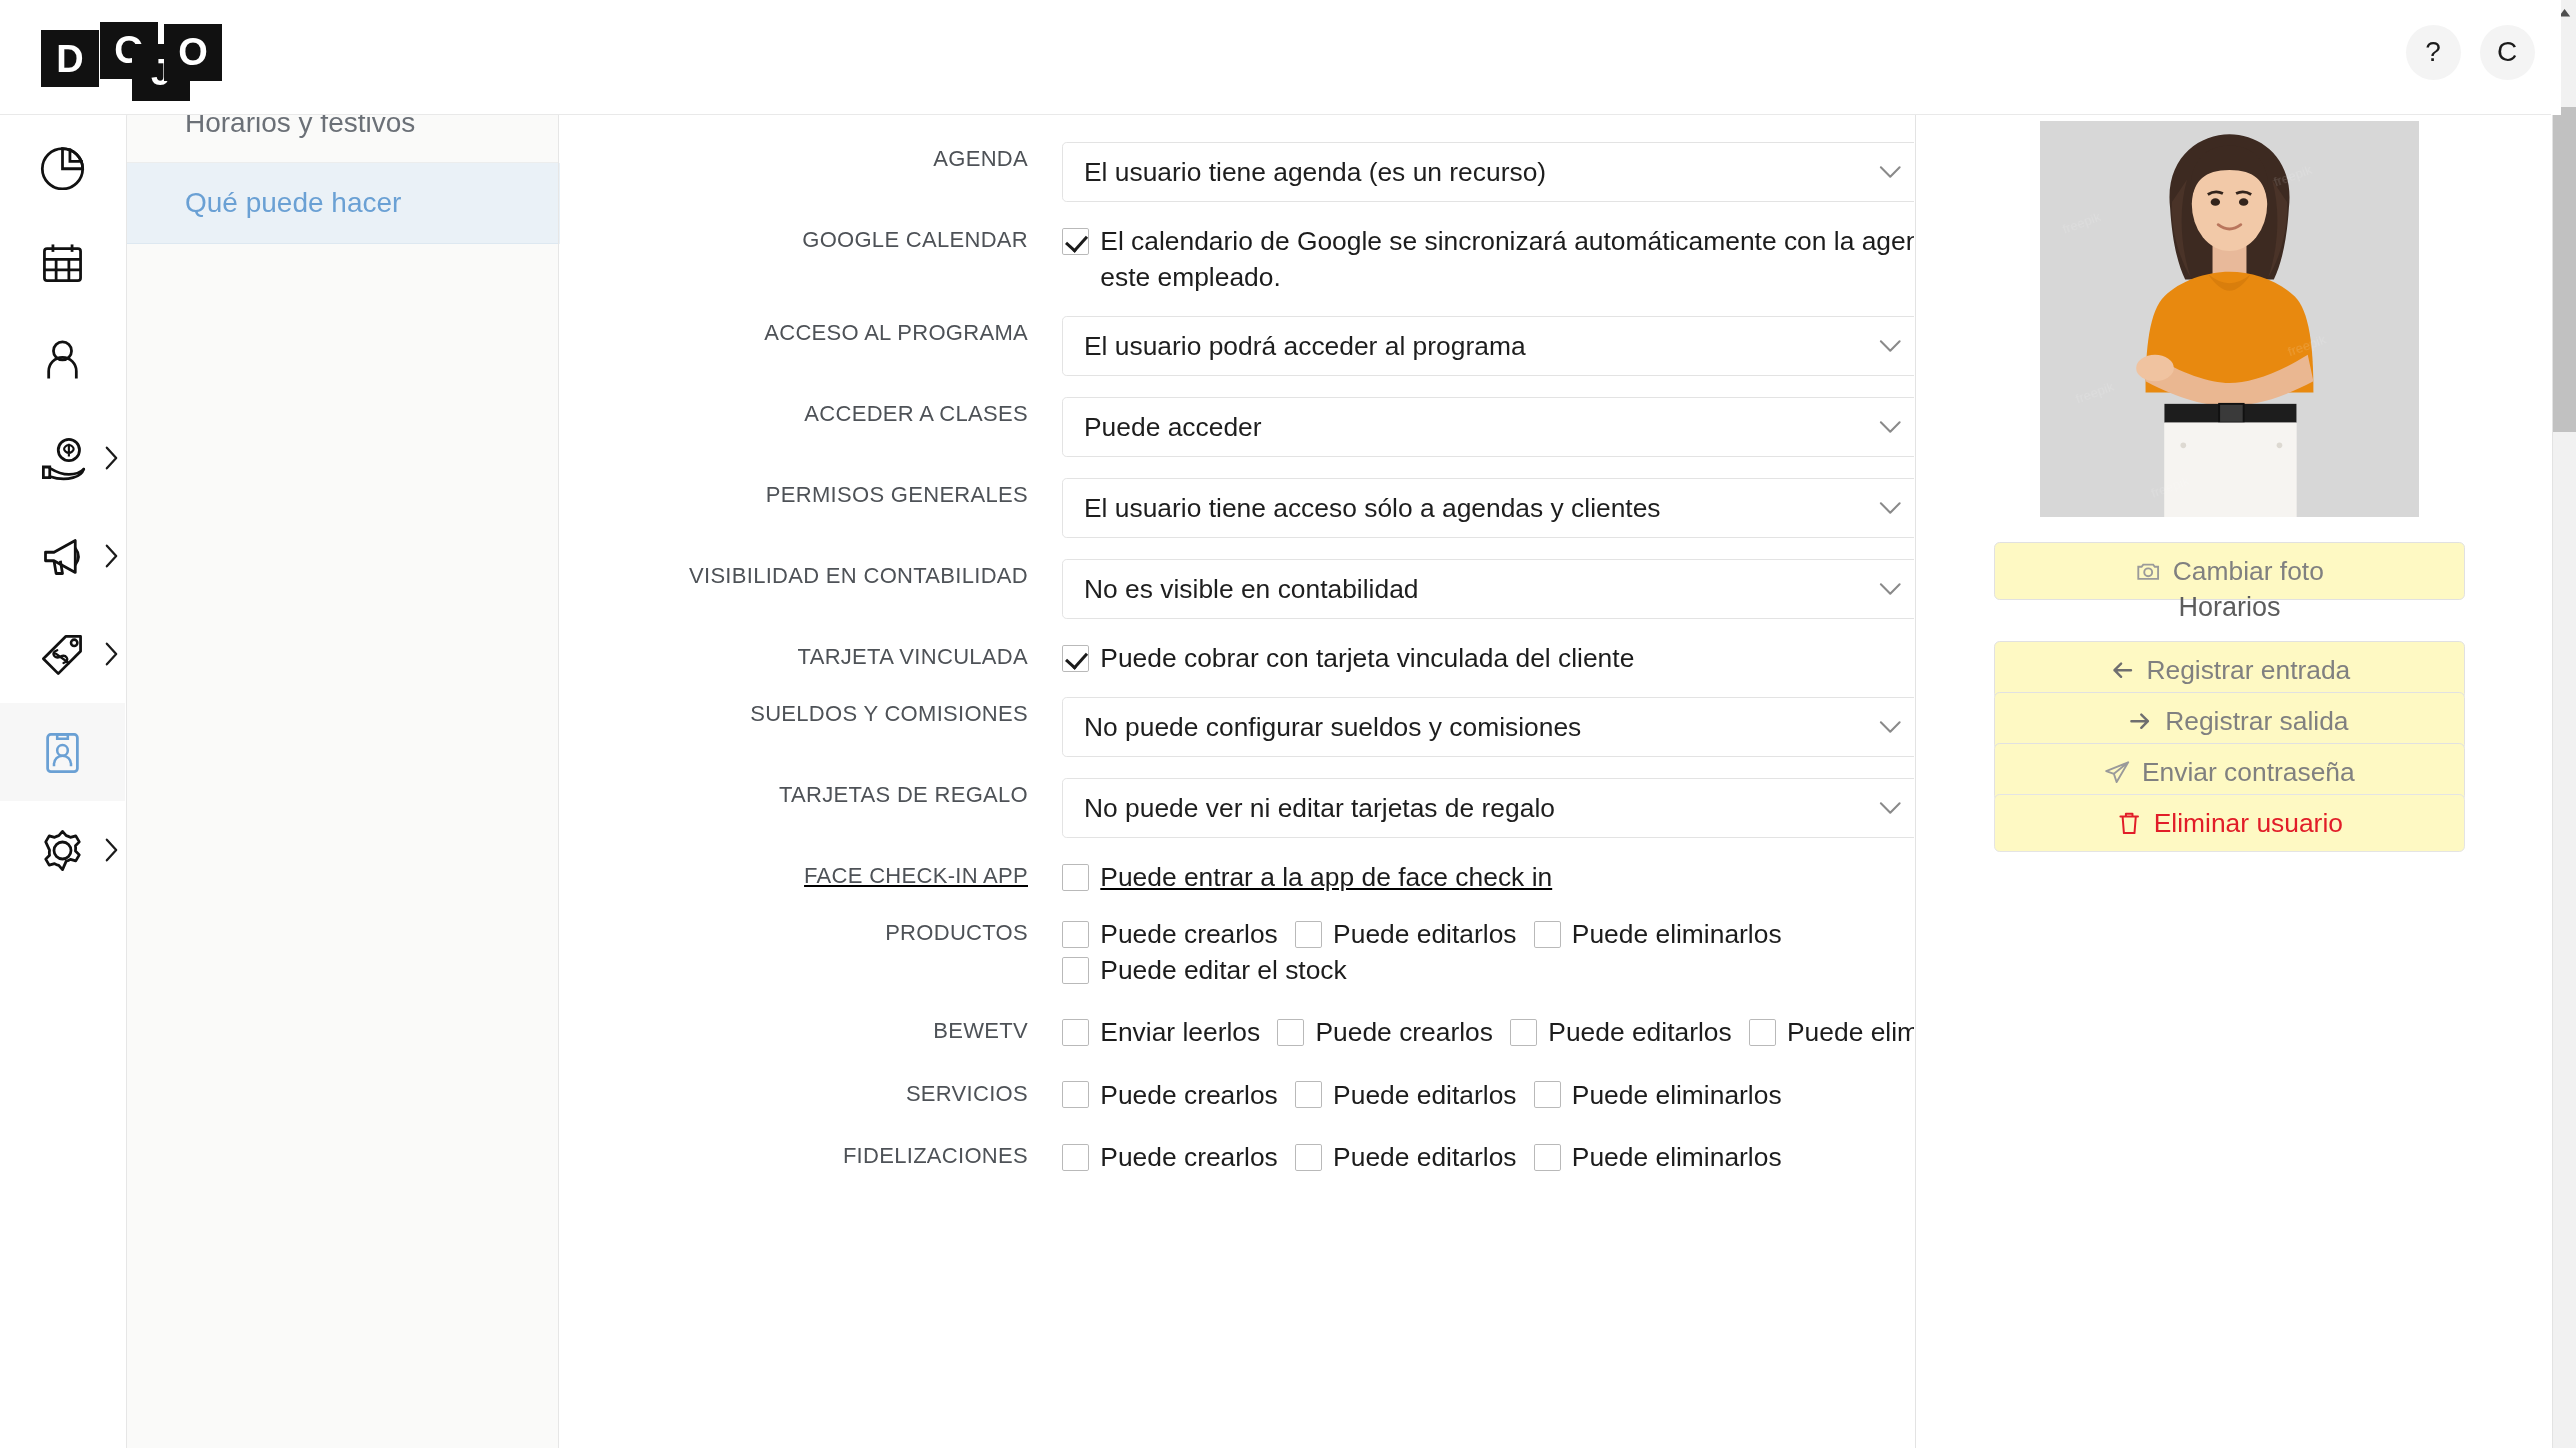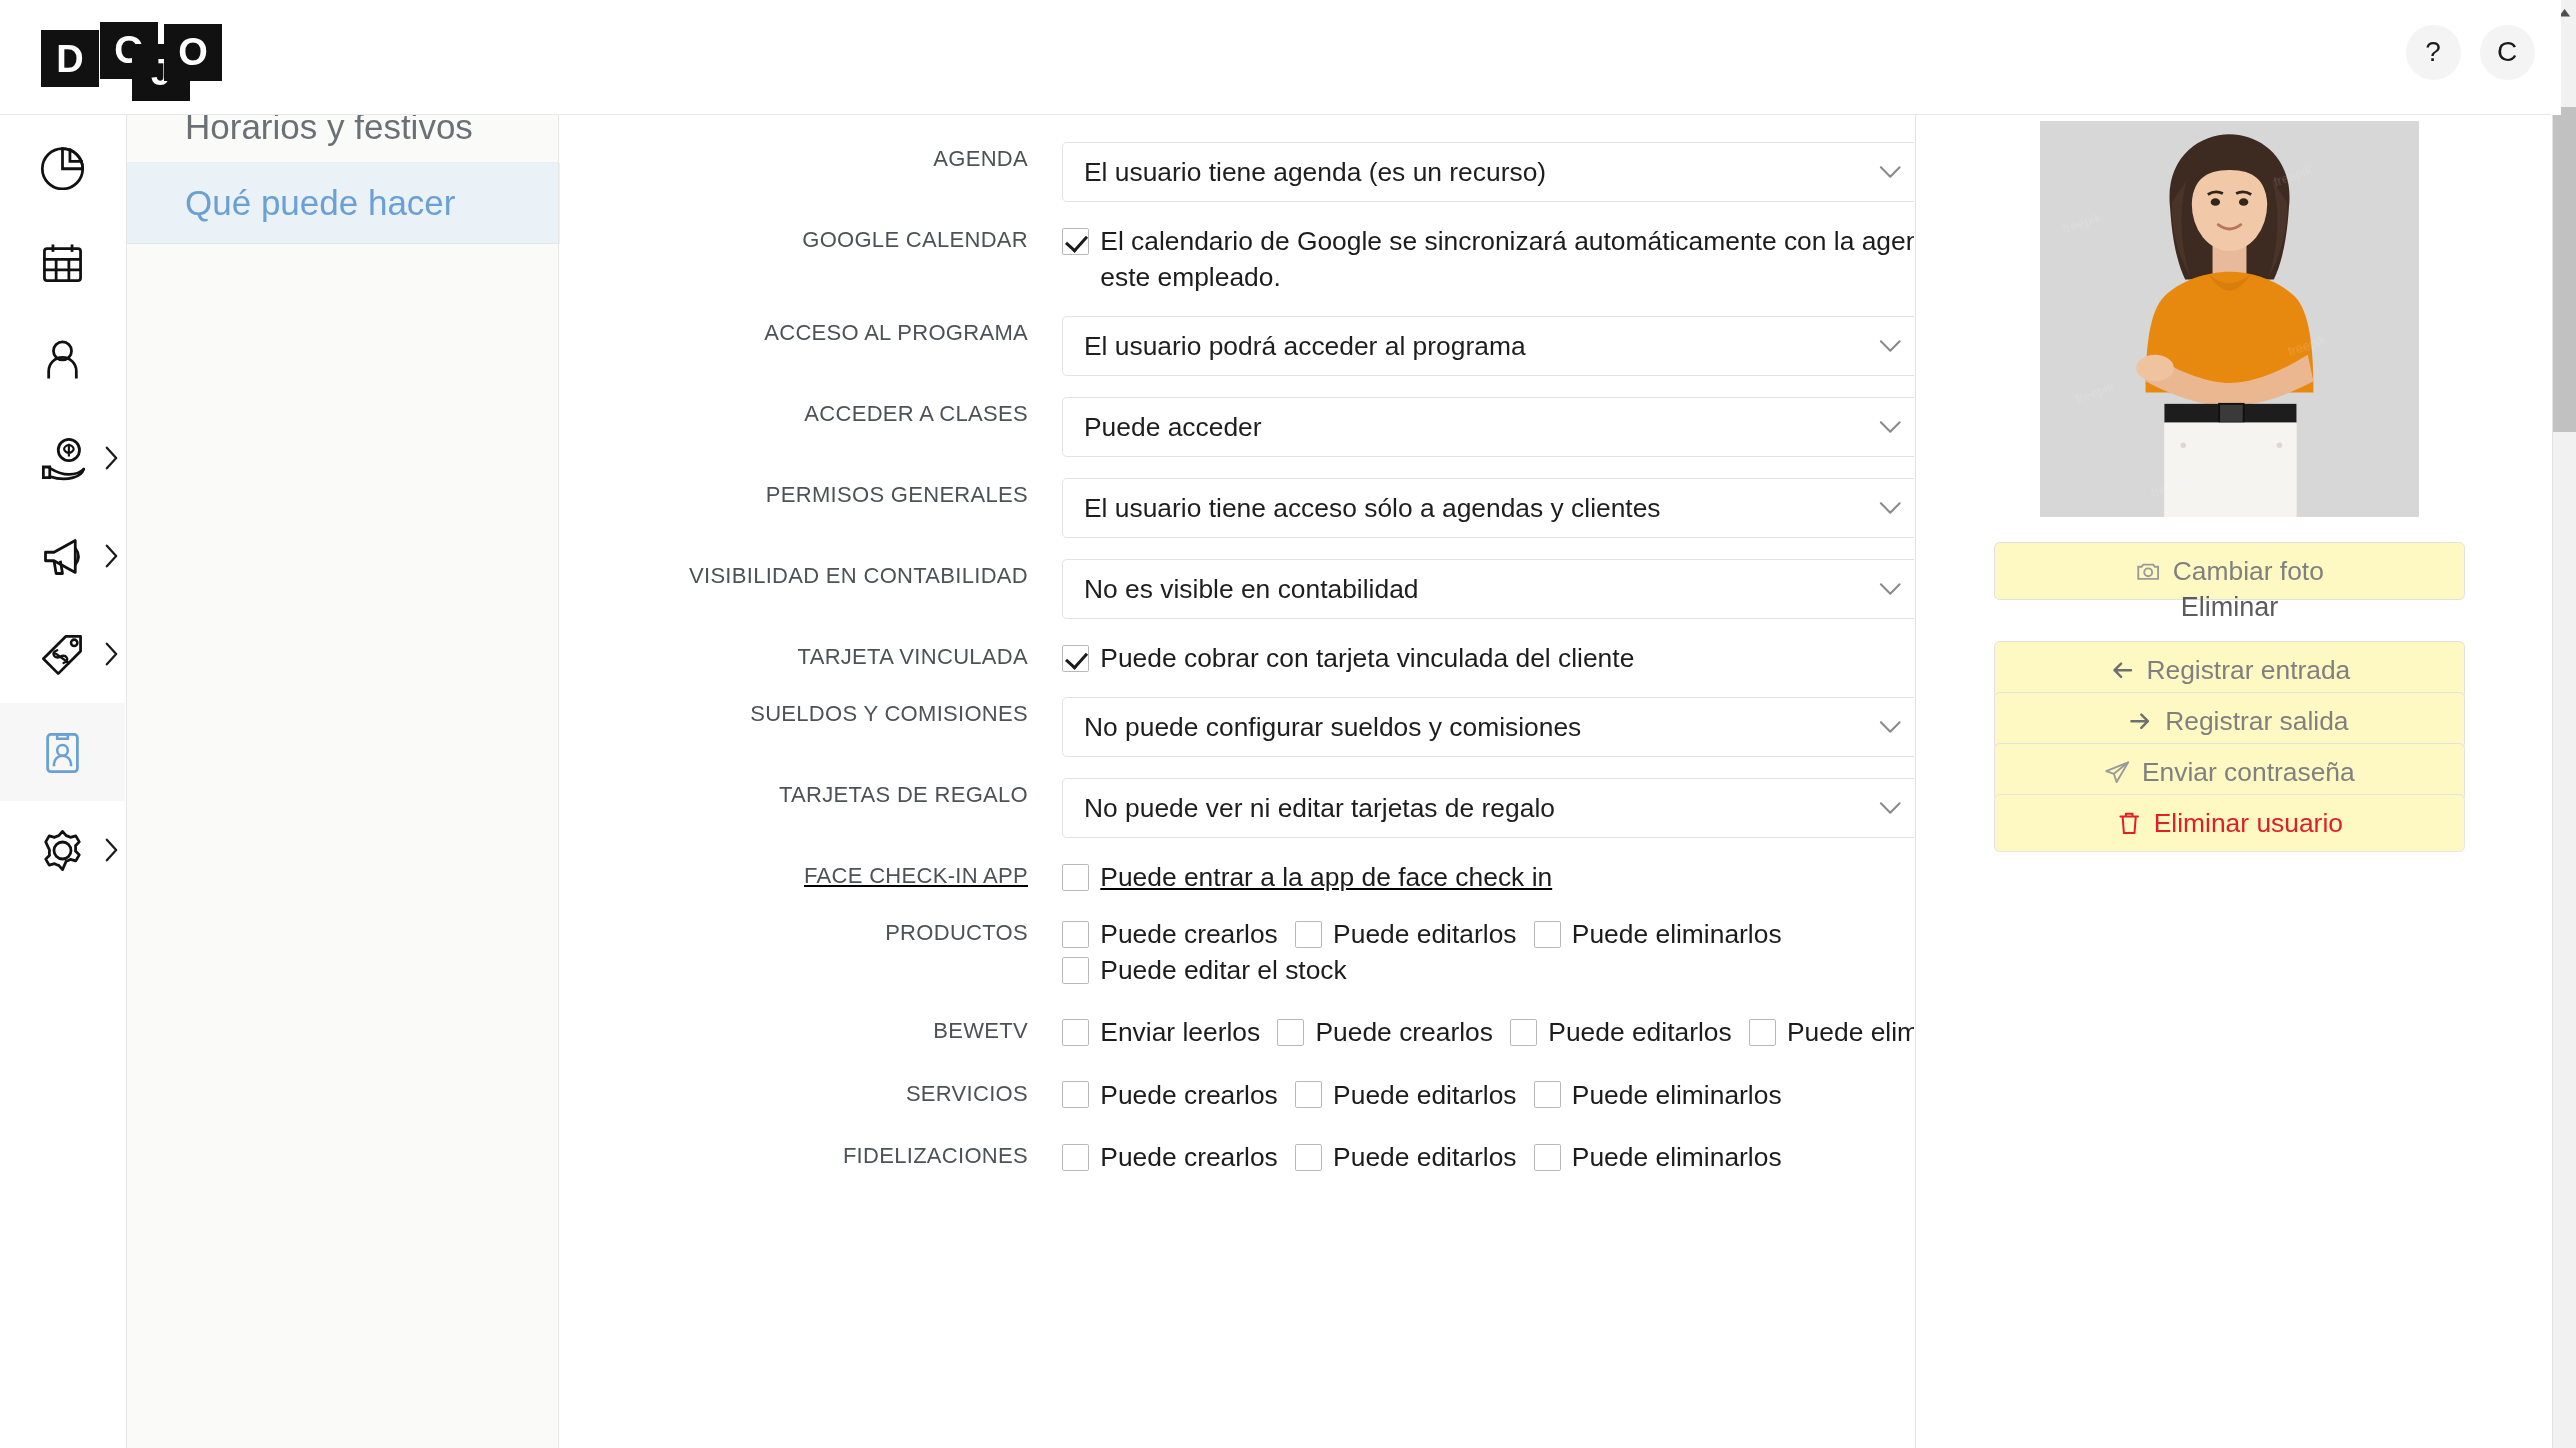--- a/index.html
+++ b/index.html
@@ -80,21 +80,21 @@
     border: 0.9px solid #e6e6e6;
     border-top-left-radius: 13.2px;
     border-bottom: none;
     overflow: visible;
   }
   .subnav-item {
     position: relative;
     height: 81px;
     display: flex; align-items: center;
     padding-left: 58px;
-    font-size: 35px;
+    font-size: 28px;
     color: #6b7077;
     cursor: pointer;
     border-bottom: 0.9px solid #eceded;
   }
   .subnav-item:first-child { height: 58px; align-items: flex-start; padding-top: 1.9px;}
   .subnav-item.active {
     background: #eaf1f7;
     color: #6aa0d4;
     border-bottom: 0.9px solid #dde8f1;
   }
@@ -605,21 +605,21 @@
     </div>
 
     <div class="panel-btn" style="top:438px;">
       <svg class="bicon" viewBox="0 0 24 24" fill="none" stroke="#9a9a9a" stroke-width="1.7">
         <path d="M3 8h3l1.5-2h9L18 8h3v11H3z"></path>
         <circle cx="12" cy="13" r="3.6"></circle>
       </svg>
       <span>Cambiar foto</span>
     </div>
 
-    <div class="panel-title" style="top:488px;">Eliminar</div>
+    <div class="panel-title" style="top:488px;">Horarios</div>
 
     <div id="panel-buttons">
         <div class="panel-btn" style="top: 537px;">
           <svg class="bicon" viewBox="0 0 24 24">
             <path d="M20 12 H5 M11 6 L5 12 L11 18" fill="none" stroke="#6f6f6f" stroke-width="2.2" stroke-linecap="round" stroke-linejoin="round"></path>
           </svg>
           <span>Registrar entrada</span>
         </div>
         <div class="panel-btn" style="top: 588px; padding-left: 17px;">
           <svg class="bicon" viewBox="0 0 24 24">

